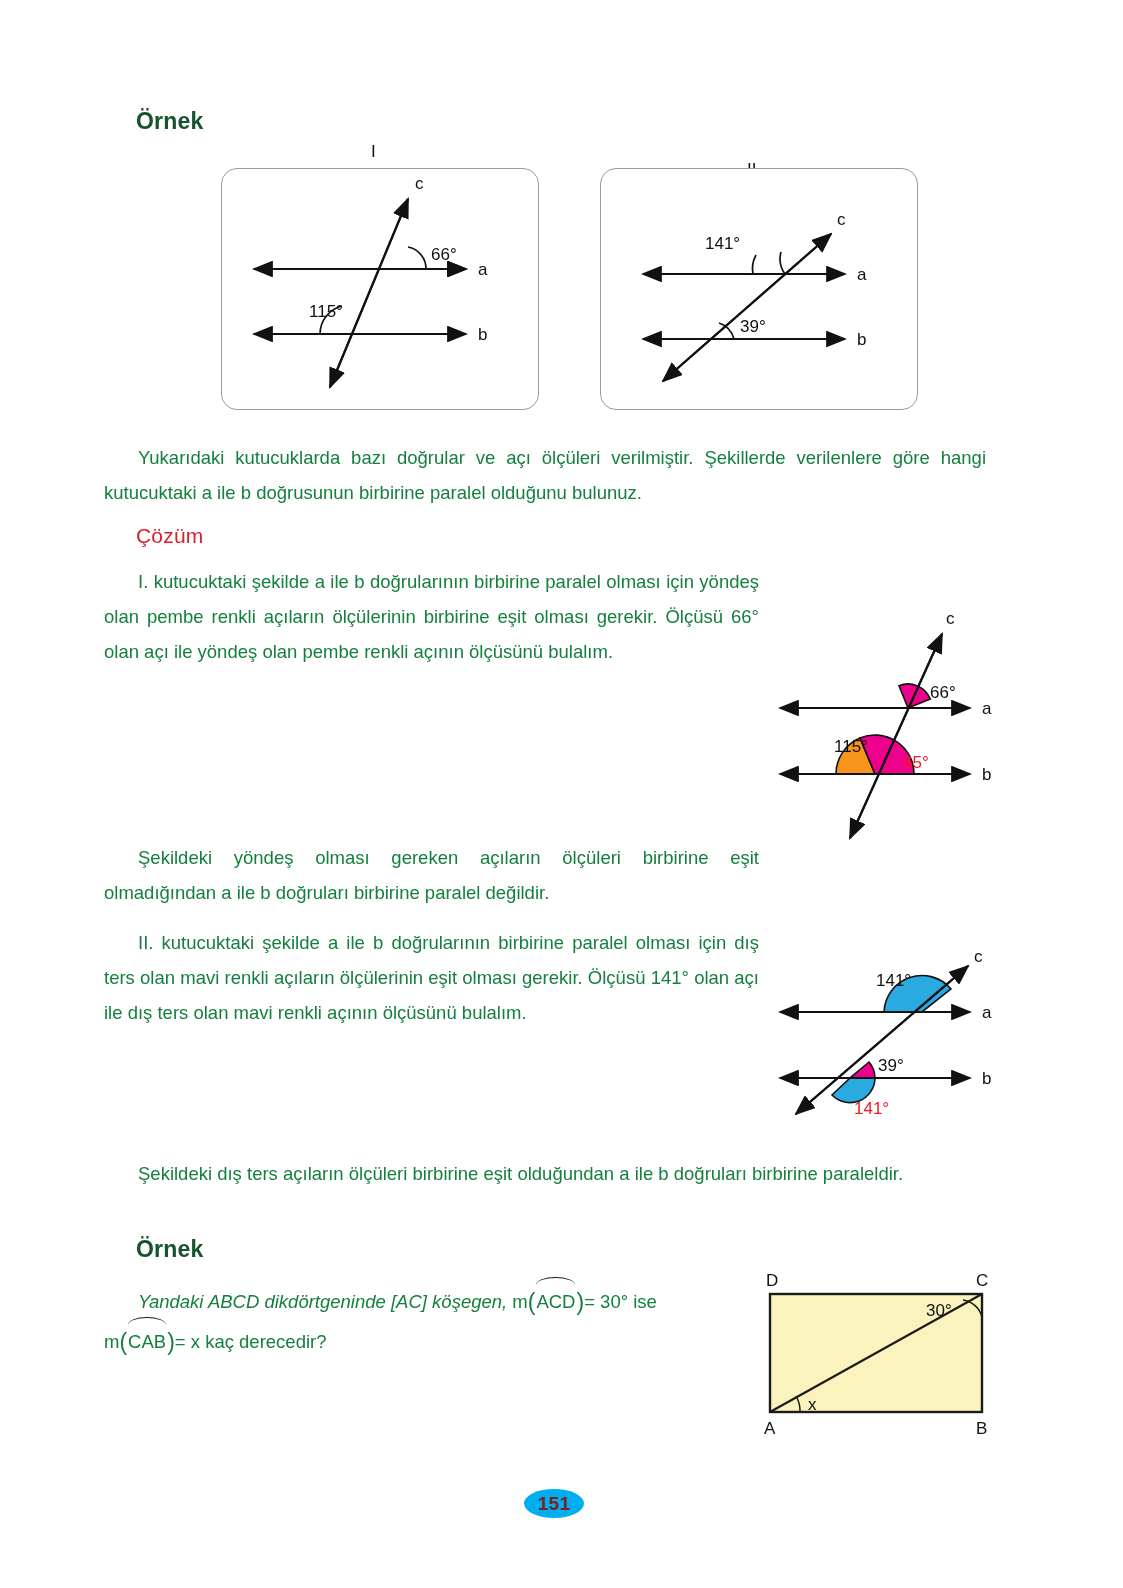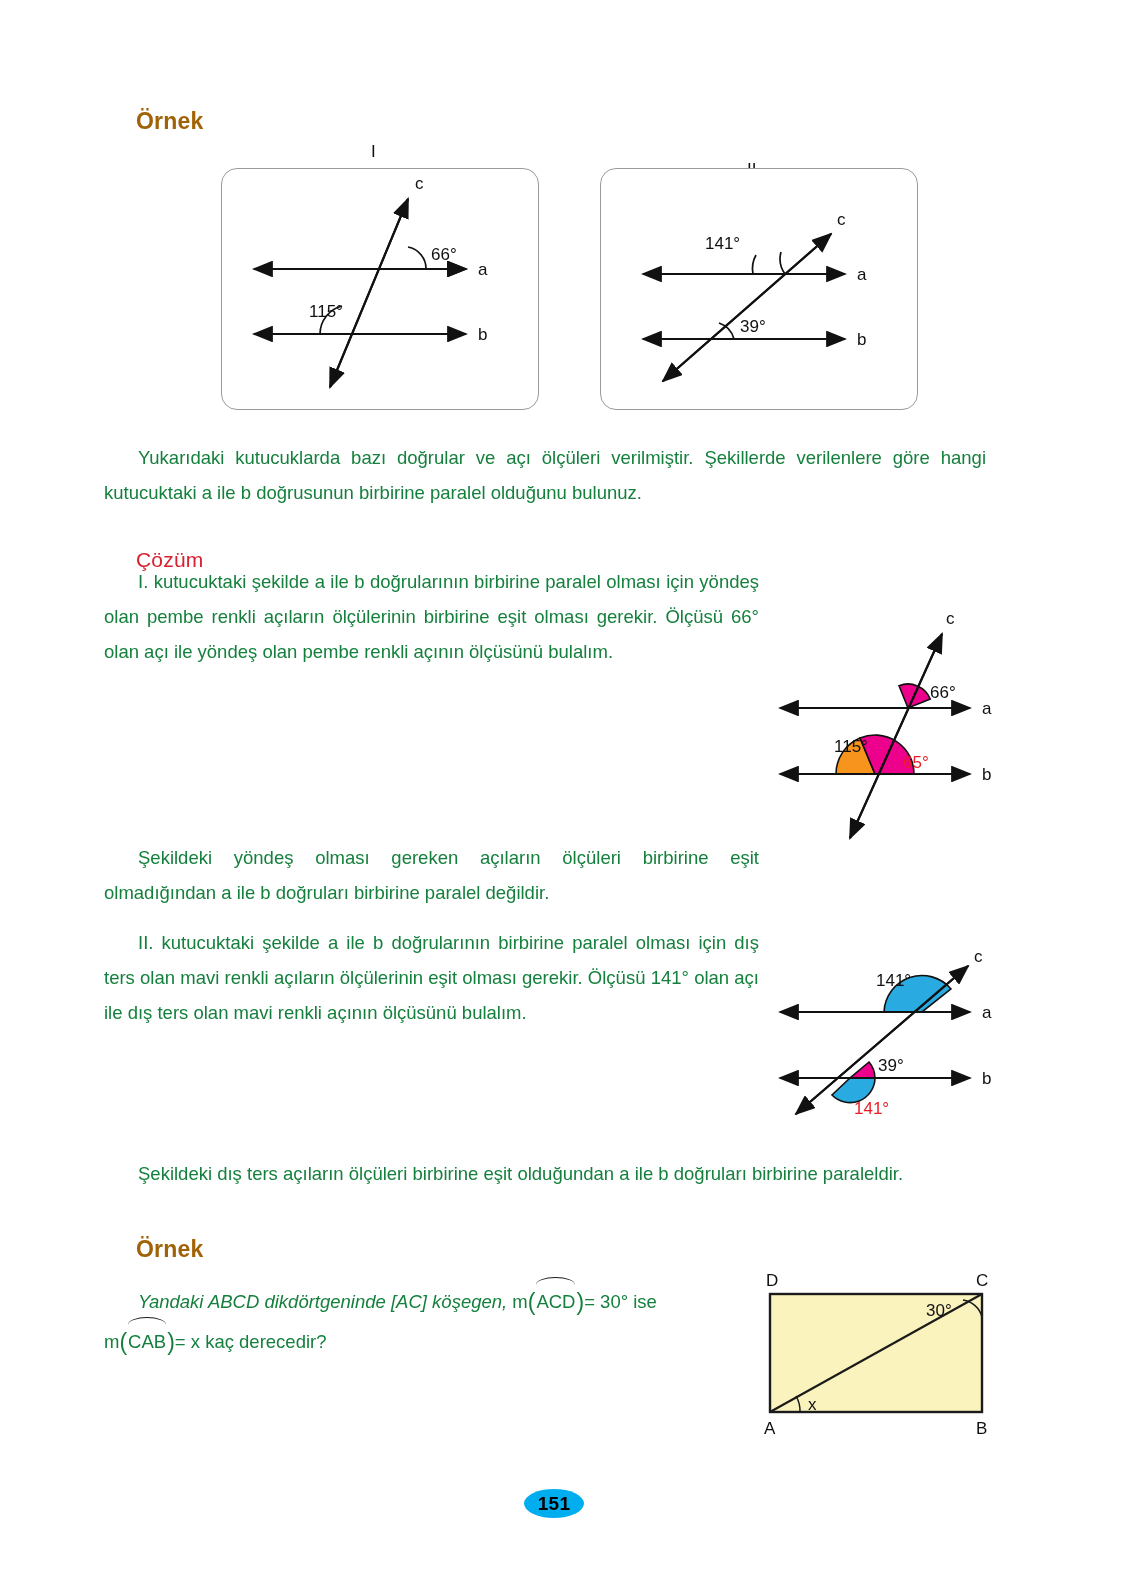--- a/index.html
+++ b/index.html
@@ -15,21 +15,21 @@
     position: relative;
     width: 1123px;
     height: 1588px;
     background: #ffffff;
     overflow: hidden;
   }
 
   
   .heading-red {
     position: absolute;
-    color: #a16207;
+    color: #14532d;
     font-weight: bold;
     font-size: 23px;
     letter-spacing: 0.2px;
   }
   .heading-red.thin {
     font-weight: normal;
     color: #d8202f;
   }
 
   
@@ -67,21 +67,21 @@
 
   
   #pagenum {
     position: absolute;
     left: 524px;
     top: 1489px;
     width: 60px;
     height: 29px;
     border-radius: 50%;
     background: #00aeef;
-    color: #000000;
+    color: #7f1d1d;
     font-weight: bold;
     font-size: 19px;
     display: flex;
     align-items: center;
     justify-content: center;
     letter-spacing: 0.3px;
   }
 
   
   .mathbit { white-space: nowrap; margin-top: 12px; }
@@ -174,21 +174,21 @@
       <text class="lbl" x="236" y="56" font-size="17">c</text>
       <text class="lbl" x="256" y="111" font-size="17">a</text>
       <text class="lbl" x="256" y="176" font-size="17">b</text>
       <text class="lbl" x="104" y="80" font-size="17">141°</text>
       <text class="lbl" x="139" y="163" font-size="17">39°</text>
     </svg>
   </div>
 
   <div class="para indent" style="left:104px; top:440px; width:882px;">Yukarıdaki kutucuklarda bazı doğrular ve açı ölçüleri verilmiştir. Şekillerde verilenlere göre hangi kutucuktaki a ile b doğrusunun birbirine paralel olduğunu bulunuz.</div>
 
-  <div class="heading-red thin" style="left:136px; top:548px; font-size:21px;">Çözüm</div>
+  <div class="heading-red thin" style="left:136px; top:524px; font-size:21px;">Çözüm</div>
 
   <div class="para indent" style="left:104px; top:564px; width:655px;">I. kutucuktaki şekilde a ile b doğrularının birbirine paralel olması için yöndeş olan pembe renkli açıların ölçülerinin birbirine eşit olması gerekir. Ölçüsü 66° olan açı ile yöndeş olan pembe renkli açının ölçüsünü bulalım.</div>
 
 
   <div class="para indent" style="left:104px; top:840px; width:655px;">Şekildeki yöndeş olması gereken açıların ölçüleri birbirine eşit olmadığından a ile b doğruları birbirine paralel değildir.</div>
 
   <div class="para indent" style="left:104px; top:925px; width:655px;">II. kutucuktaki şekilde a ile b doğrularının birbirine paralel olması için dış ters olan mavi renkli açıların ölçülerinin eşit olması gerekir. Ölçüsü 141° olan açı ile dış ters olan mavi renkli açının ölçüsünü bulalım.</div>
 
 
   <div class="para indent" style="left:104px; top:1156px; width:882px;">Şekildeki dış ters açıların ölçüleri birbirine eşit olduğundan a ile b doğruları birbirine paraleldir.</div>

